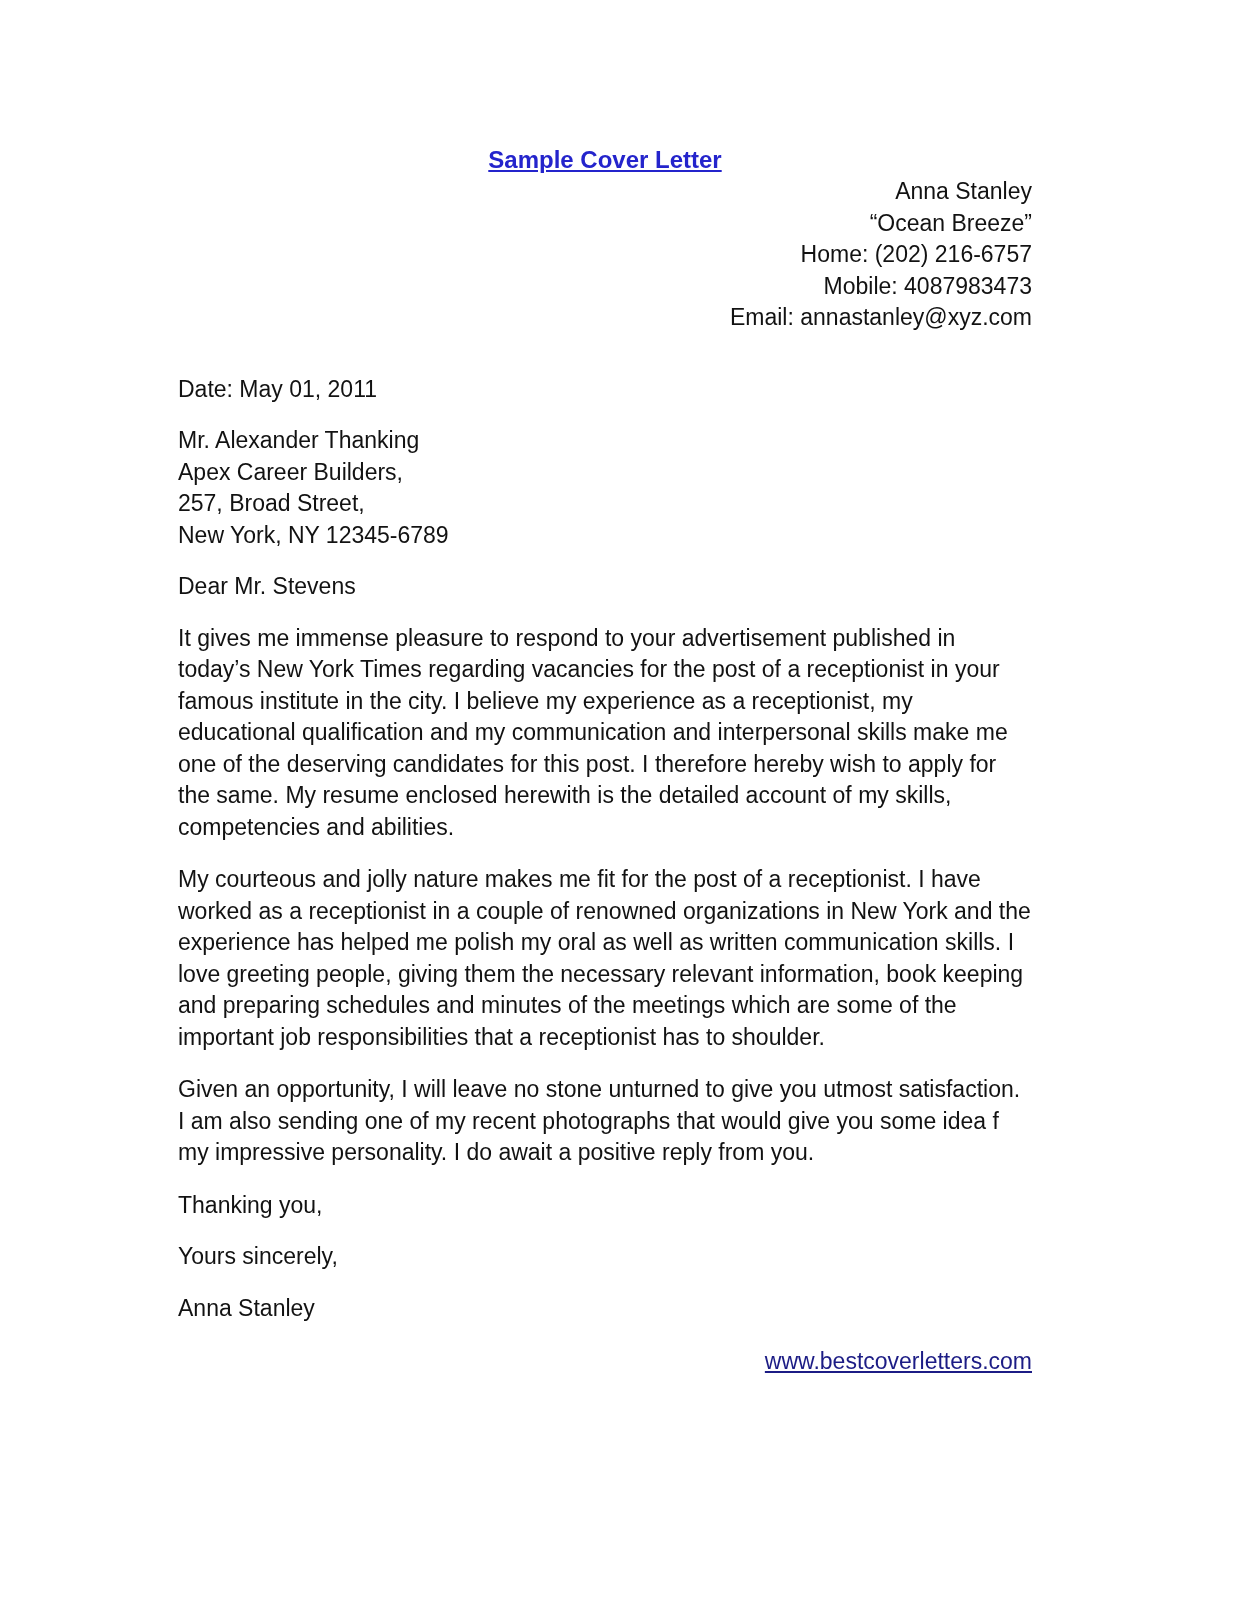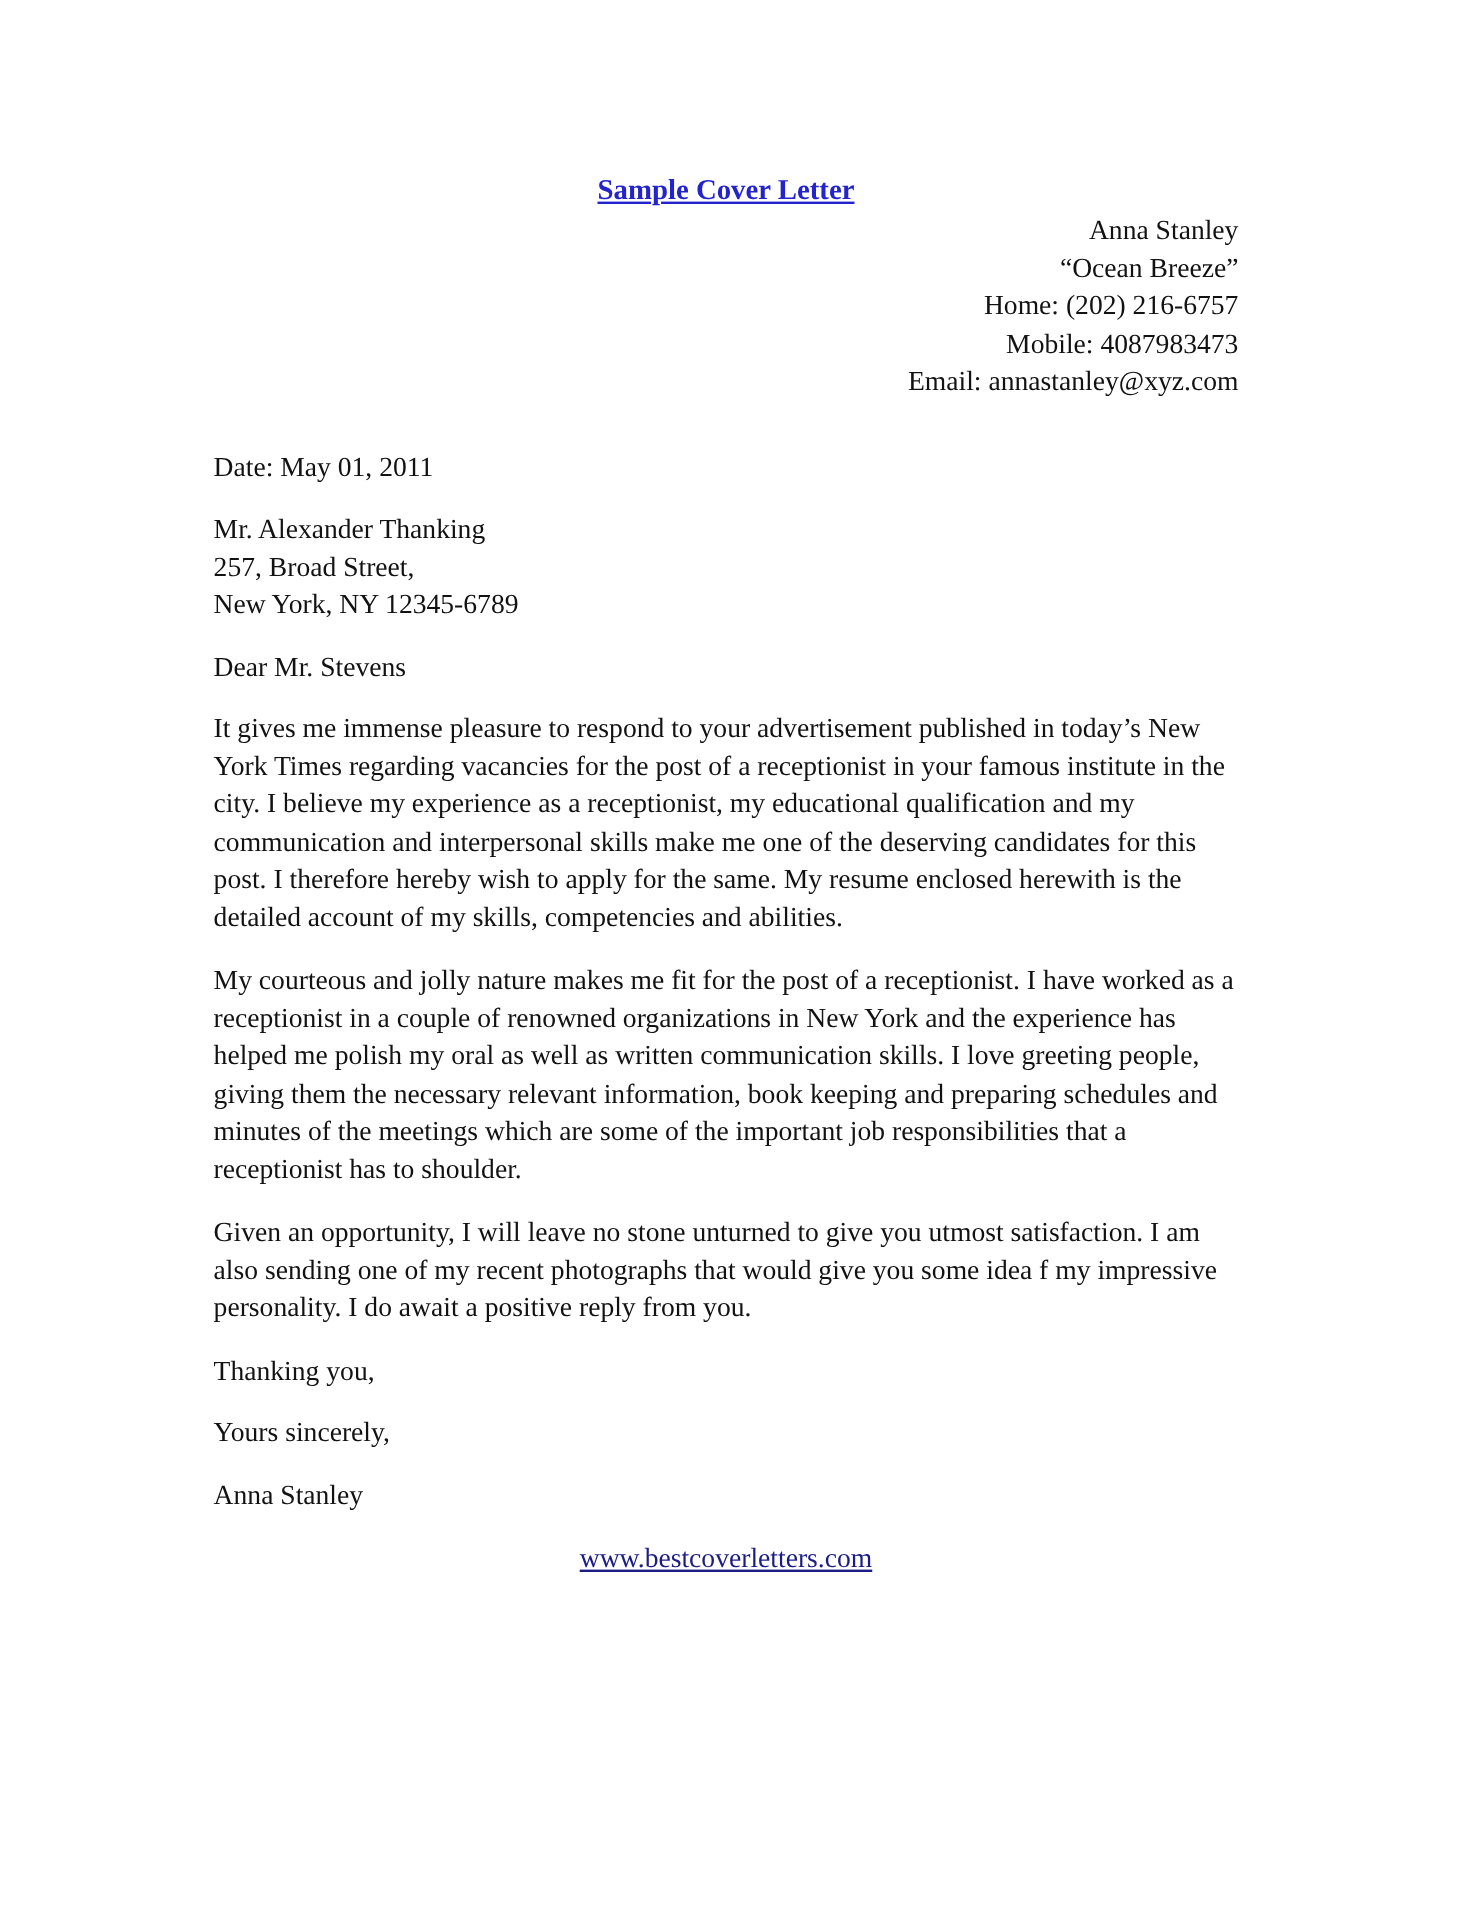--- a/index.html
+++ b/index.html
@@ -13,21 +13,21 @@
     margin: 0;
     padding: 0;
     background: var(--page-background);
   }
   .page {
     position: relative;
     width: 1228px;
     height: 1600px;
     background: var(--page-background);
     padding: 143px 196px 0 178px;
-    font-family: Liberation Serif, serif;
+    font-family: Liberation Sans, sans-serif;
     font-size: 23px;
     line-height: 31.5px;
     color: var(--text-color);
     overflow: hidden;
   }
   .title {
     margin: 0 0 0 0;
     text-align: center;
     font-size: 24px;
     line-height: 33px;
@@ -43,21 +43,21 @@
     margin: 0 0 40px 0;
   }
   .date-line { margin: 4px 0 20px 0; }
   .recipient { margin: 0 0 20px 0; }
   .salutation { margin: 0 0 20px 0; }
   .body-paragraph { margin: 0 0 21px 0; }
   .thanking-line { margin: 0 0 20px 0; }
   .signoff-line { margin: 16px 0 20px 0; }
   .signature-name { margin: 0 0 22px 0; }
   .footer {
-    text-align: center;
+    text-align: right;
     margin: 0;
   }
   .footer a {
     color: var(--link-color);
     text-decoration: underline;
     cursor: pointer;
   }
 </style>
 </head>
 <body>
@@ -71,20 +71,21 @@
     <div>“Ocean Breeze”</div>
     <div>Home: (202) 216-6757</div>
     <div>Mobile: 4087983473</div>
     <div>Email: annastanley@xyz.com</div>
   </div>
 
   <div class="date-line">Date: May 01, 2011</div>
 
   <div class="recipient">
     <div>Mr. Alexander Thanking</div>
+    <div>Apex Career Builders,</div>
     <div>257, Broad Street,</div>
     <div>New York, NY 12345-6789</div>
   </div>
 
   <div class="salutation">Dear Mr. Stevens</div>
 
   <p class="body-paragraph">It gives me immense pleasure to respond to your advertisement published in today’s New York Times regarding vacancies for the post of a receptionist in your famous institute in the city. I believe my experience as a receptionist, my educational qualification and my communication and interpersonal skills make me one of the deserving candidates for this post. I therefore hereby wish to apply for the same. My resume enclosed herewith is the detailed account of my skills, competencies and abilities.</p>
   <p class="body-paragraph">My courteous and jolly nature makes me fit for the post of a receptionist. I have worked as a receptionist in a couple of renowned organizations in New York and the experience has helped me polish my oral as well as written communication skills. I love greeting people, giving them the necessary relevant information, book keeping and preparing schedules and minutes of the meetings which are some of the important job responsibilities that a receptionist has to shoulder.</p>
   <p class="body-paragraph">Given an opportunity, I will leave no stone unturned to give you utmost satisfaction.  I am also sending one of my recent photographs that would give you some idea f my impressive personality. I do await a positive reply from you.</p>
 

